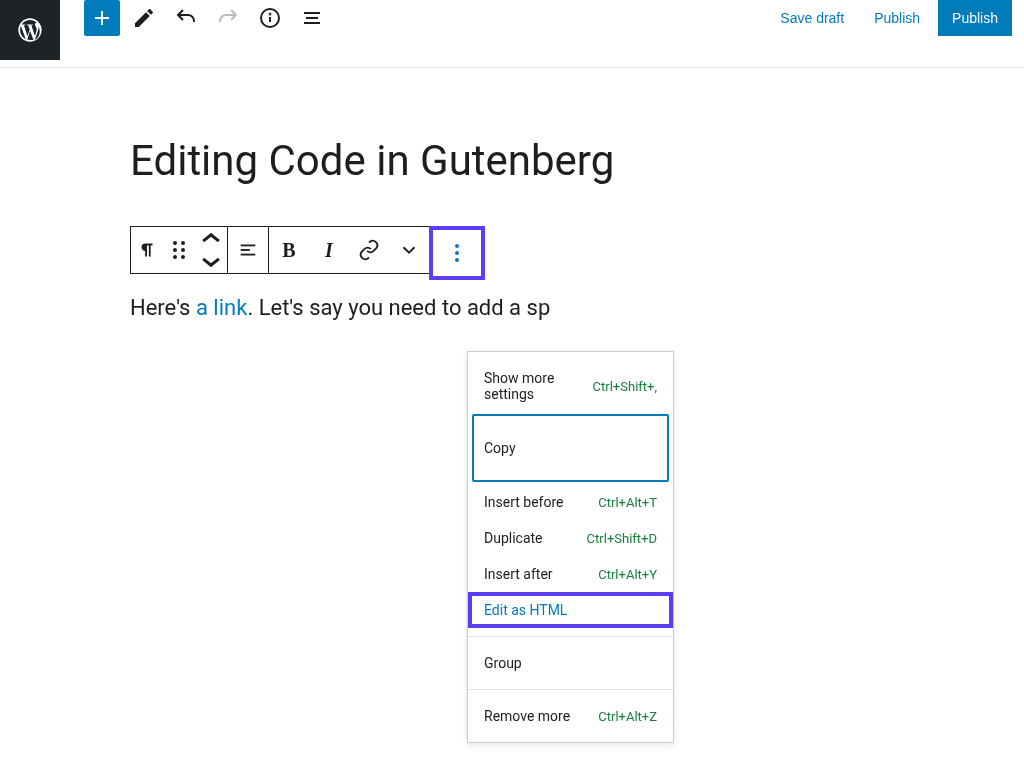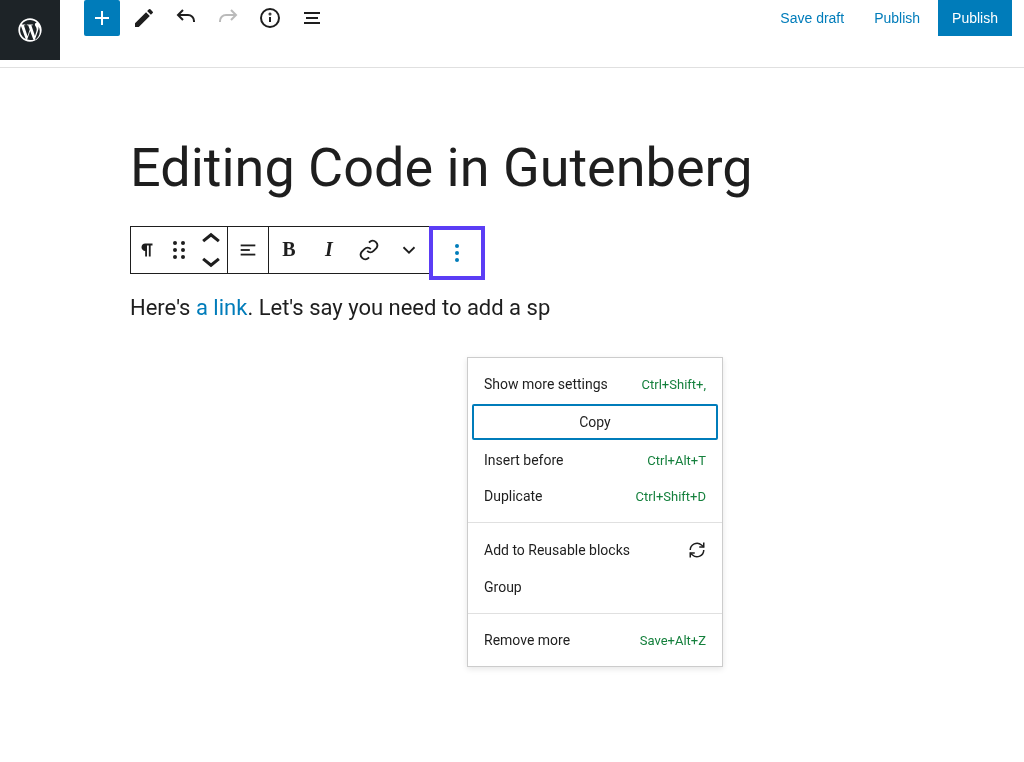--- a/index.html
+++ b/index.html
@@ -10,41 +10,41 @@
   .tool-group { display: flex; align-items: center; gap: 6px; padding-left: 24px; }
   .icon-btn { width: 36px; height: 36px; display: flex; align-items: center; justify-content: center; background: transparent; border: none; cursor: pointer; border-radius: 2px; color: #1e1e1e; }
   .icon-btn svg { width: 24px; height: 24px; }
   .icon-btn.primary { background: #007cba; color: #fff; }
   .icon-btn.disabled { opacity: 0.3; }
   .spacer { flex: 1; }
   .top-actions { display: flex; align-items: center; gap: 6px; padding-right: 12px; }
   .link-btn { color: #007cba; background: transparent; border: none; padding: 8px 12px; cursor: pointer; font-size: 14px; }
   .publish-btn { background: #007cba; color: #fff; border: none; padding: 10px 14px; font-size: 14px; cursor: pointer; border-radius: 0; }
   .editor-area { padding: 68px 130px 0 130px; position: relative; }
-  .post-title { font-size: 54px; font-weight: 400; color: #1e1e1e; line-height: 1.2; margin-bottom: 25px; }
+  .post-title { font-size: 42px; font-weight: 400; color: #1e1e1e; line-height: 1.2; margin-bottom: 40px; }
   .block-toolbar { display: inline-flex; border: 1px solid #1e1e1e; background: #fff; height: 48px; margin-bottom: 16px; }
   .tb-group { display: flex; align-items: center; border-right: 1px solid #1e1e1e; }
   .tb-group:last-child { border-right: none; }
   .tb-btn { width: 40px; height: 46px; display: flex; align-items: center; justify-content: center; background: transparent; border: none; cursor: pointer; color: #1e1e1e; }
   .tb-btn.narrow { width: 32px; }
   .tb-btn svg { width: 22px; height: 22px; }
   .tb-btn.bold { font-weight: 700; font-size: 20px; font-family: serif; }
   .tb-btn.italic { font-style: italic; font-size: 20px; font-family: serif; font-weight: 600; }
   .highlight-more { border: 4px solid #5b3df5; display: inline-flex; margin-left: -1px; }
   .highlight-more .tb-btn { height: 46px; width: 48px; }
   .dots-v { display: flex; flex-direction: column; gap: 3px; }
   .dots-v span { width: 4px; height: 4px; background: #007cba; border-radius: 50%; }
   .paragraph { font-size: 22px; line-height: 1.6; color: #1e1e1e; margin-bottom: 24px; }
   .paragraph a { color: #007cba; text-decoration: none; }
-  .dropdown { position: absolute; left: 467px; top: 289px; width: 256px; background: #fff; border: 1px solid #ccc; box-shadow: 0 2px 6px rgba(0,0,0,0.1); }
+  .dropdown { position: absolute; left: 467px; top: 283px; width: 207px; background: #fff; border: 1px solid #ccc; box-shadow: 0 2px 6px rgba(0,0,0,0.1); }
   .dd-section { padding: 8px 0; border-bottom: 1px solid #e0e0e0; }
   .dd-section:last-child { border-bottom: none; }
   .dd-item { display: flex; justify-content: space-between; align-items: center; padding: 10px 16px; font-size: 14px; color: #1e1e1e; cursor: pointer; }
   .dd-item .shortcut { color: #15803d; font-size: 13px; }
-  .dd-item.highlighted-blue { outline: 2px solid #007cba; outline-offset: -2px; margin: 2px 4px; border-radius: 2px; padding: 10px 12px; justify-content: center; }
+  .dd-item.highlighted-blue { outline: 2px solid #007cba; outline-offset: -2px; margin: 2px 4px; border-radius: 2px; padding: 26px 12px; }
   .dd-item.highlighted-purple { outline: 4px solid #5b3df5; outline-offset: -4px; color: #007cba; }
   .dd-item .rotate-icon { width: 18px; height: 18px; }
   .drag-dots { display: grid; grid-template-columns: 4px 4px; grid-template-rows: 4px 4px 4px; gap: 3px 4px; }
   .drag-dots span { width: 4px; height: 4px; background: #1e1e1e; border-radius: 50%; }
   .updown { display: flex; flex-direction: column; gap: 2px; }
 </style>
 </head>
 <body>
 
 <div class="topbar">
@@ -182,35 +182,33 @@
         <span>Copy</span>
       </div>
       <div class="dd-item">
         <span>Insert before</span>
         <span class="shortcut">Ctrl+Alt+T</span>
       </div>
       <div class="dd-item">
         <span>Duplicate</span>
         <span class="shortcut">Ctrl+Shift+D</span>
       </div>
+      <div class="dd-item">
+        <span>Insert after</span>
+        <span class="shortcut">Ctrl+Alt+Y</span>
+      </div>
+      <div class="dd-item highlighted-purple">
+        <span>Edit as HTML</span>
+      </div>
     </div>
     <div class="dd-section">
       <div class="dd-item">
-        <span>Add to Reusable blocks</span>
-        <svg class="rotate-icon" viewBox="0 0 24 24" fill="none" stroke="currentColor" stroke-width="2">
-            <path d="M21 2v6h-6"></path>
-            <path d="M3 12a9 9 0 0 1 15-6.7L21 8"></path>
-            <path d="M3 22v-6h6"></path>
-            <path d="M21 12a9 9 0 0 1-15 6.7L3 16"></path>
-          </svg>
-      </div>
-      <div class="dd-item">
         <span>Group</span>
       </div>
     </div>
     <div class="dd-section">
       <div class="dd-item">
         <span>Remove more</span>
-        <span class="shortcut">Save+Alt+Z</span>
+        <span class="shortcut">Ctrl+Alt+Z</span>
       </div>
     </div>
   </div>
 </div>
 
 </body></html>

